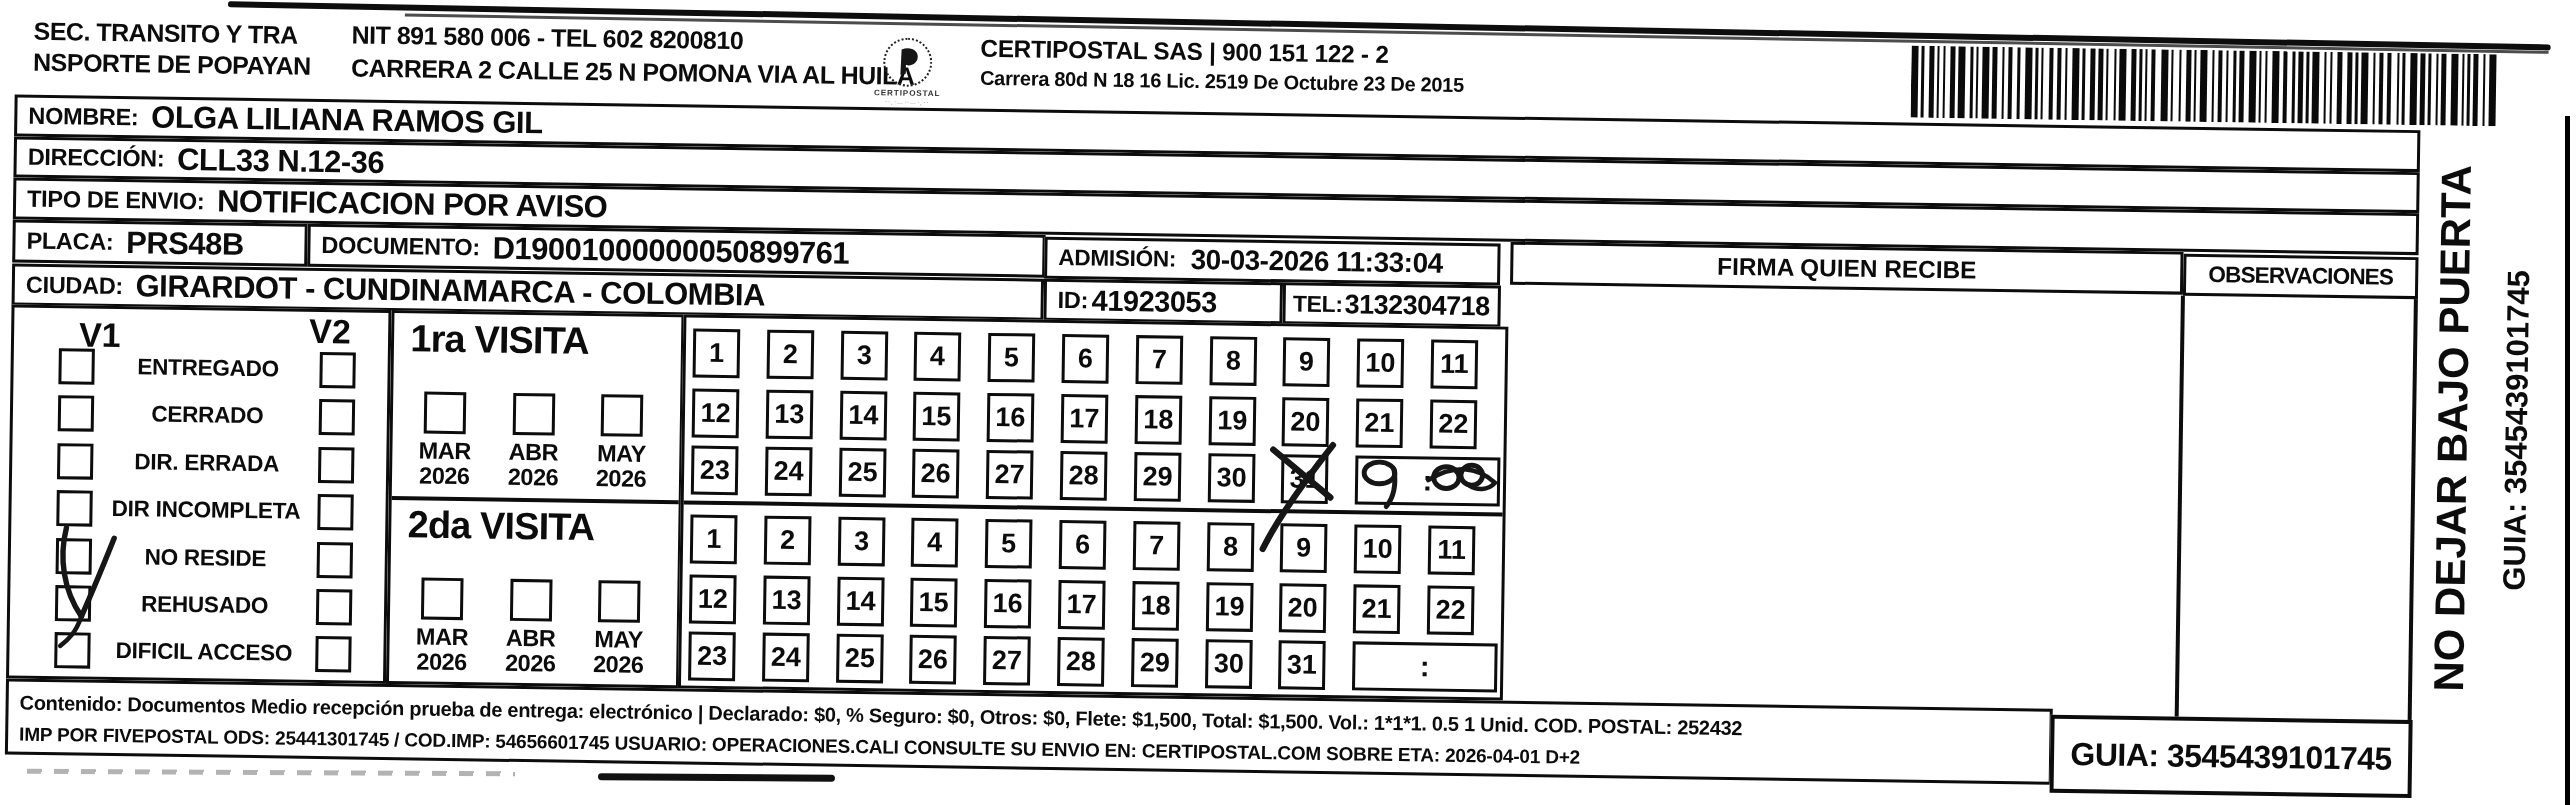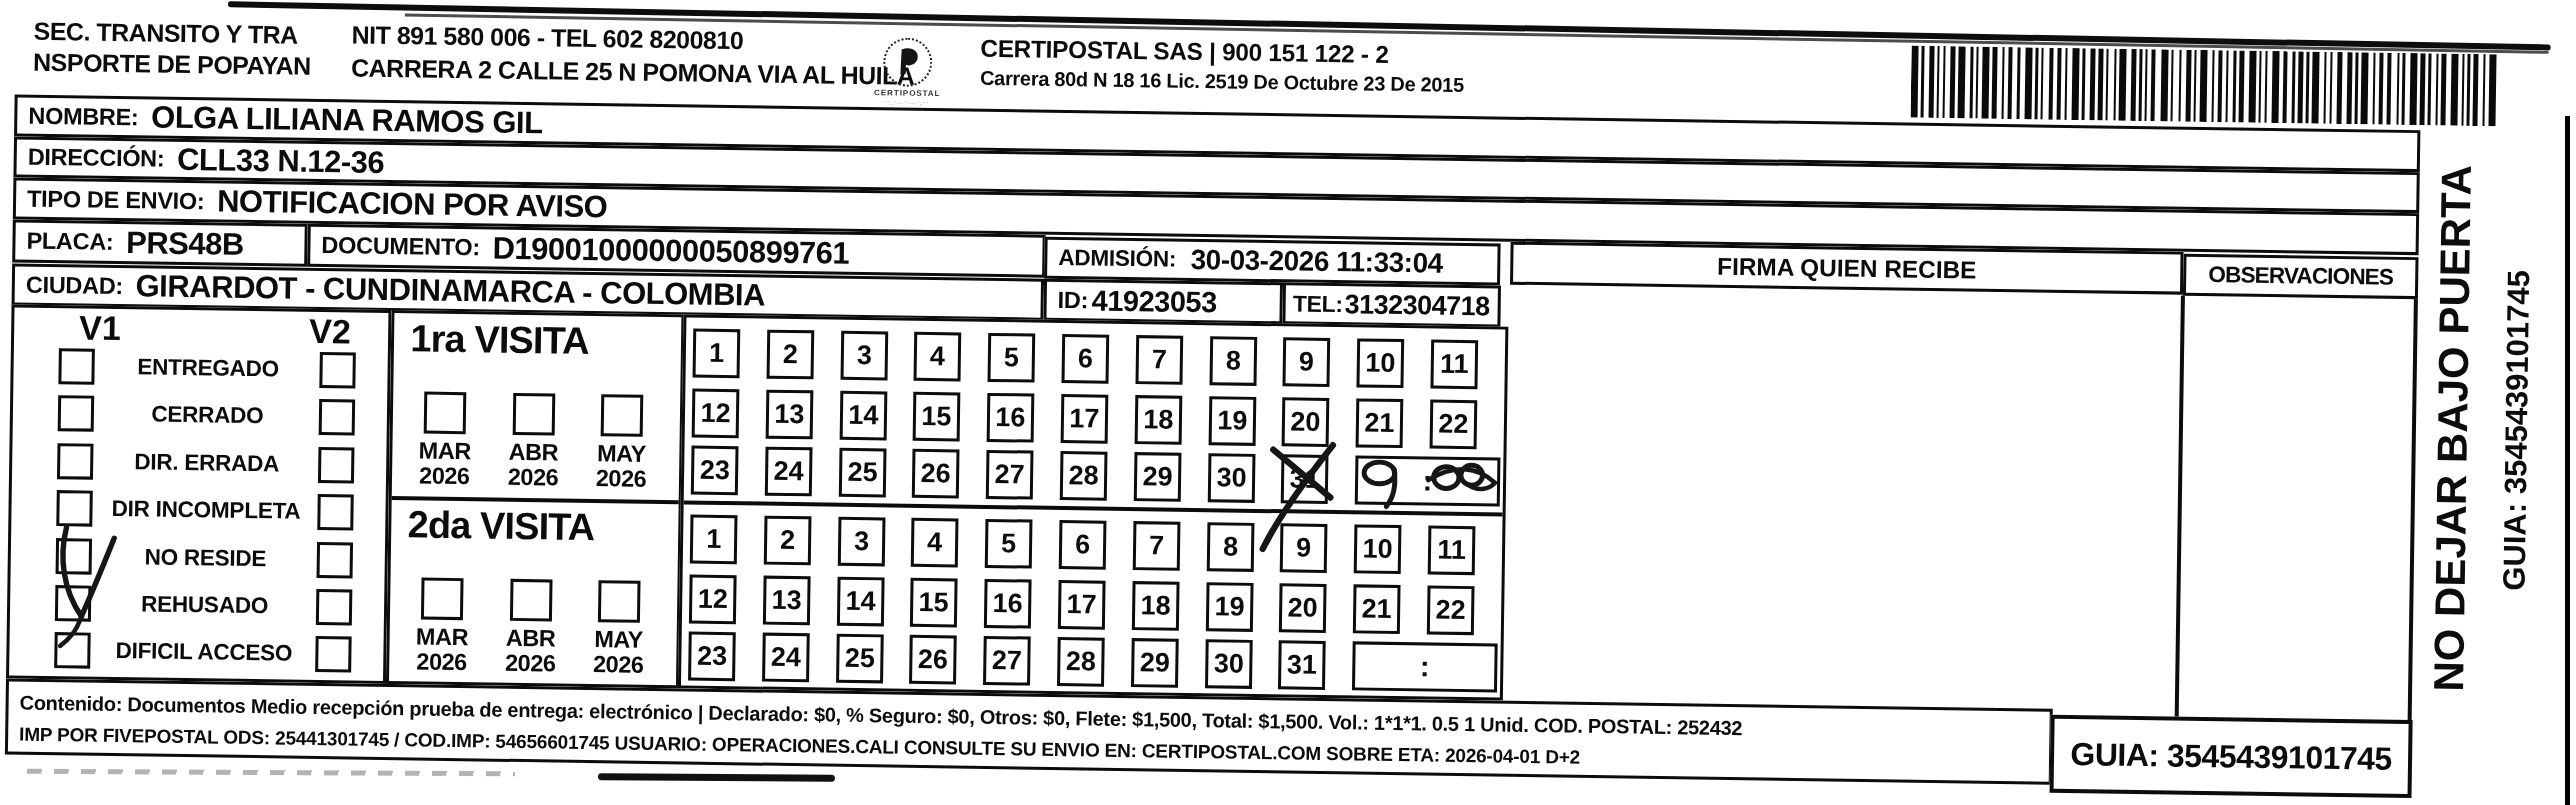--- a/index.html
+++ b/index.html
@@ -176,21 +176,21 @@
   <div class="frow" style="left:1498px; top:215px; width:673px; height:43px; justify-content:center;">
     <span class="bold" style="font-size:24.4px;">FIRMA QUIEN RECIBE</span>
   </div>
   <div class="frow" style="left:2171px; top:217px; width:235px; height:42px; justify-content:center; padding:0 3.6px;">
     <span class="bold" style="font-size:22.6px; letter-spacing:-0.9px;">OBSERVACIONES</span>
   </div>
   <div class="abs" style="left:2169px; top:259px; width:3.6px; height:423px; background:#0c0c0c;"></div>
   <div class="abs" style="left:2402px; top:259px; width:3.6px; height:423px; background:#0c0c0c;"></div>
 
   <div class="box" style="left:0; top:300px; width:380px; height:374px;">
-    <div class="abs bold" style="left:65px; top:0px; font-size:34px;">V1</div>
+    <div class="abs bold" style="left:65px; top:7px; font-size:34px;">V1</div>
     <div class="abs bold" style="left:295px; top:0px; font-size:34px;">V2</div>
     <div class="abs" id="status-rows" style="left:0; top:0; width:100%; height:100%;">
         <div class="srow" style="top:40px;">
           <div class="cb" style="left:45px; top:0;"></div>
           <div class="slabel">ENTREGADO</div>
           <div class="cb" style="left:306px; top:0;"></div>
         </div>
         <div class="srow" style="top:87px;">
           <div class="cb" style="left:45px; top:0;"></div>
           <div class="slabel">CERRADO</div>

